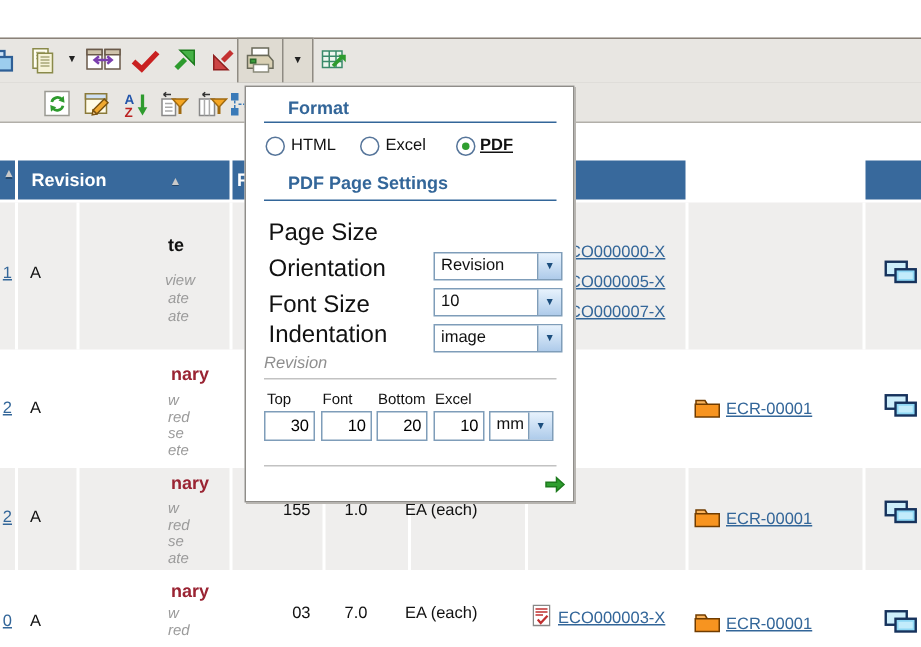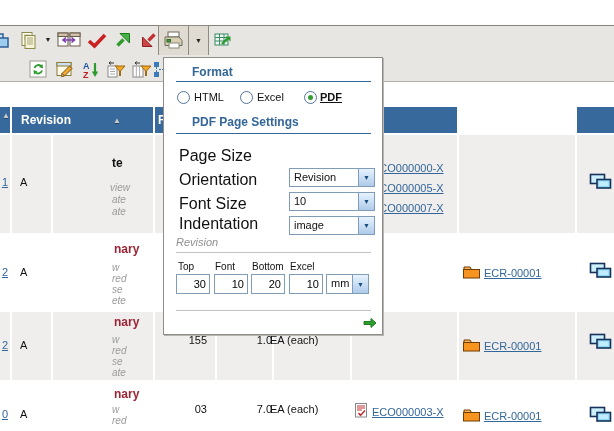--- a/index.html
+++ b/index.html
@@ -24,21 +24,21 @@
   .row{position:absolute;left:0;width:614px;}
   .vsep{position:absolute;top:0;bottom:0;width:2px;background:#fff;}
   a.lnk{color:#336699;text-decoration:underline;cursor:pointer;}
   .numcol{position:absolute;left:0;width:8px;overflow:hidden;text-align:right;}
   .rev{position:absolute;left:20px;}
   .phase{position:absolute;left:112px;width:60px;}
   .pbold{position:absolute;font-weight:bold;font-size:12px;color:#9a2433;white-space:nowrap;}
   .pbold.black{color:#111;}
   .pline{position:absolute;font-style:italic;font-size:10px;color:#9b9b9b;white-space:nowrap;}
   .rnum{position:absolute;left:160px;width:47px;text-align:right;}
-  .rqty{position:absolute;left:226px;width:46px;text-align:right;}
+  .rqty{position:absolute;left:199px;width:46px;text-align:right;}
   .ruom{position:absolute;left:270px;}
   .ecolnk{position:absolute;left:372px;white-space:nowrap;}
   .ecricon{position:absolute;left:462px;}
   .ecrlnk{position:absolute;left:484px;}
   .cpyico{position:absolute;left:589px;}
   .docico{position:absolute;left:355px;}
   
   #panel{position:absolute;left:163px;top:57px;width:220px;height:278px;background:#fff;
          border:1px solid #8f8d89;box-shadow:1px 1px 0 #b8b5b0;z-index:20;box-sizing:border-box;}
   .ptitle{position:absolute;left:28px;color:#336699;font-weight:bold;font-size:12px;}

